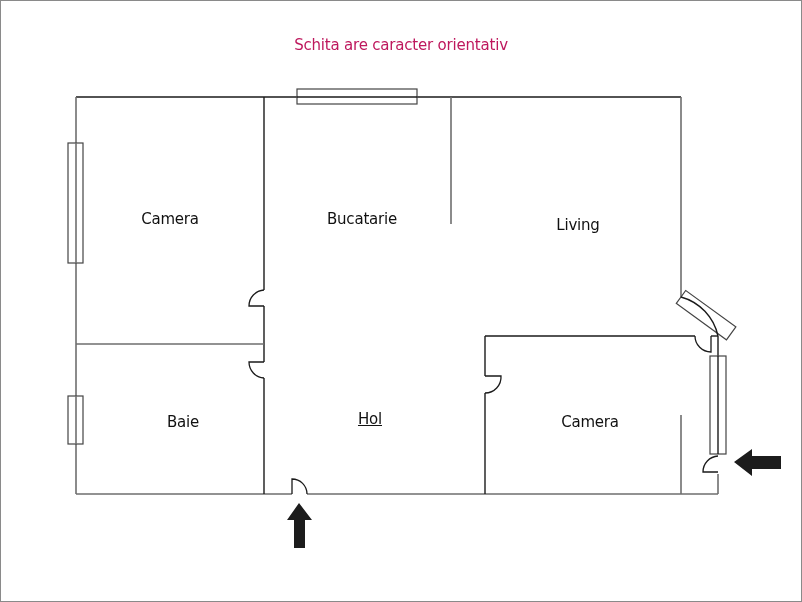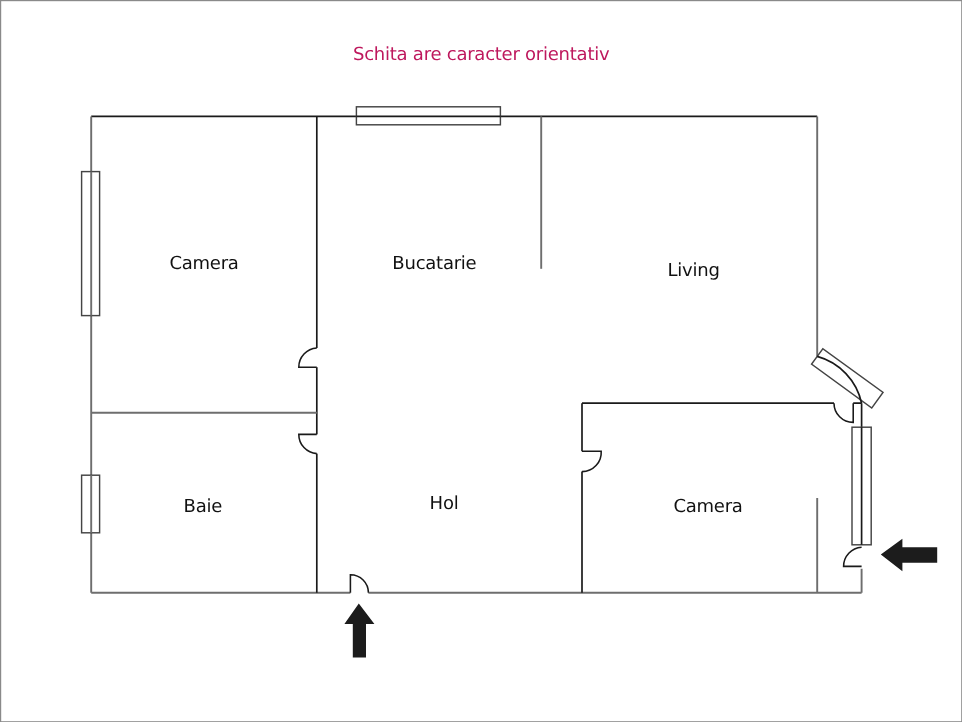--- a/index.html
+++ b/index.html
@@ -103,15 +103,15 @@
     <polygon class="arrow" points="299,503 312,520 305,520 305,548 294,548 294,520 287,520"></polygon>
     <polygon class="arrow" points="734,462 752,449 752,456 781,456 781,469 752,469 752,476"></polygon>
   </g>
 </svg>
 
 <div class="title">Schita are caracter orientativ</div>
 
 <div class="label" style="left:170px; top:219px;">Camera</div>
 <div class="label" style="left:362px; top:184px;margin-top:35px;">Bucatarie</div>
 <div class="label" style="left:578px; top:225px;">Living</div>
-<div class="label" style="left:169px; top:422px;text-align:center;">Baie</div>
-<div class="label" style="left:370px; top:419px;">Hol</div>
+<div class="label" style="left:183px; top:422px;text-align:center;">Baie</div>
+<div class="label" style="left:370px; top:419px;text-decoration:underline;">Hol</div>
 <div class="label" style="left:590px; top:422px;">Camera</div>
 
 </body></html>

